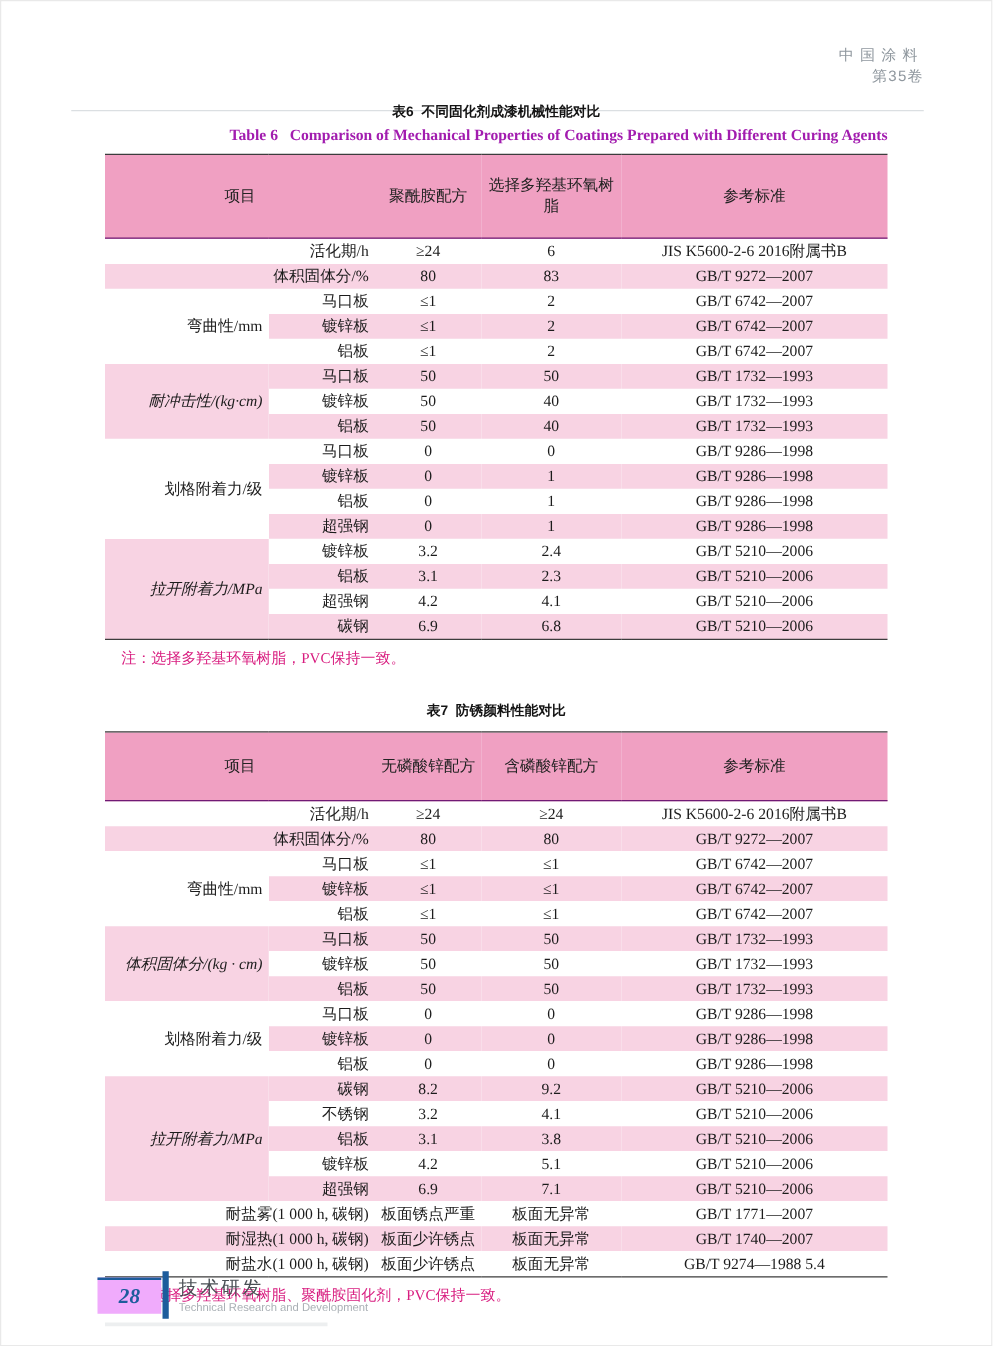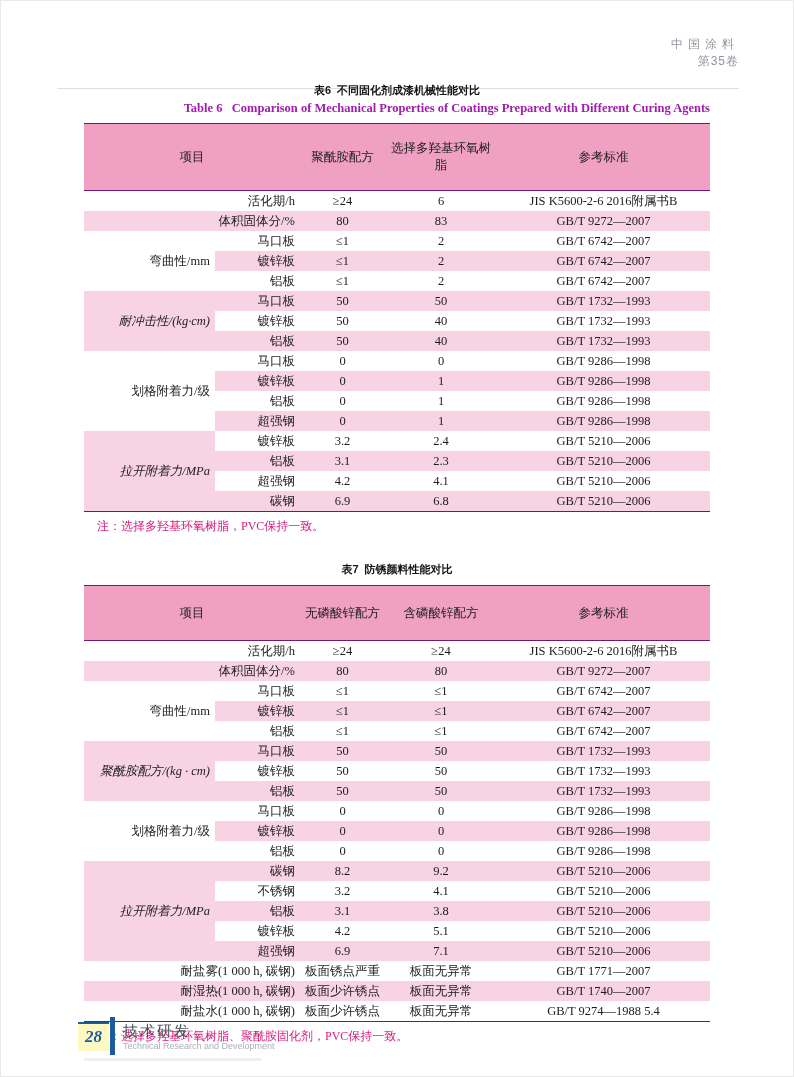--- a/index.html
+++ b/index.html
@@ -52,21 +52,21 @@
   table.data td.c{text-align:center;}
   .tbl-note{
     margin:7px 0 0 13px;
     color:var(--c-note,#d81c7f);
     font-size:12px;line-height:15px;
   }
   .gap-between-tables{height:27px;}
   
   .page-footer{position:absolute;left:78px;top:1022px;display:flex;align-items:flex-start;}
   .pagenum-box{
-    position:relative;width:31px;height:27px;background:#fef9c3;
+    position:relative;width:51px;height:27px;background:#f0abfc;
     border-top:2px solid var(--c-blue,#1d5c9c);
     text-align:center;flex:0 0 auto;
   }
   .pagenum{
     font-family:"Liberation Serif","DejaVu Serif",serif;
     font-style:italic;font-weight:bold;
     color:var(--c-blue,#1d5c9c);font-size:17px;line-height:26px;
   }
   .pagenum-bar{
     position:absolute;right:-6px;top:-7px;width:5px;height:38px;
@@ -257,21 +257,21 @@
             <td class="c">≤1</td>
             <td class="c">GB/T 6742—2007</td>
           </tr>
           <tr>
             <td class="l">铝板</td>
             <td class="c">≤1</td>
             <td class="c">≤1</td>
             <td class="c">GB/T 6742—2007</td>
           </tr>
           <tr class="pink">
-            <td class="l lblp" rowspan="3">聚酰胺配方/(kg · cm)</td>
+            <td class="l lblp" rowspan="3">体积固体分/(kg · cm)</td>
             <td class="l">马口板</td>
             <td class="c">50</td>
             <td class="c">50</td>
             <td class="c">GB/T 1732—1993</td>
           </tr>
           <tr>
             <td class="l">镀锌板</td>
             <td class="c">50</td>
             <td class="c">50</td>
             <td class="c">GB/T 1732—1993</td>

